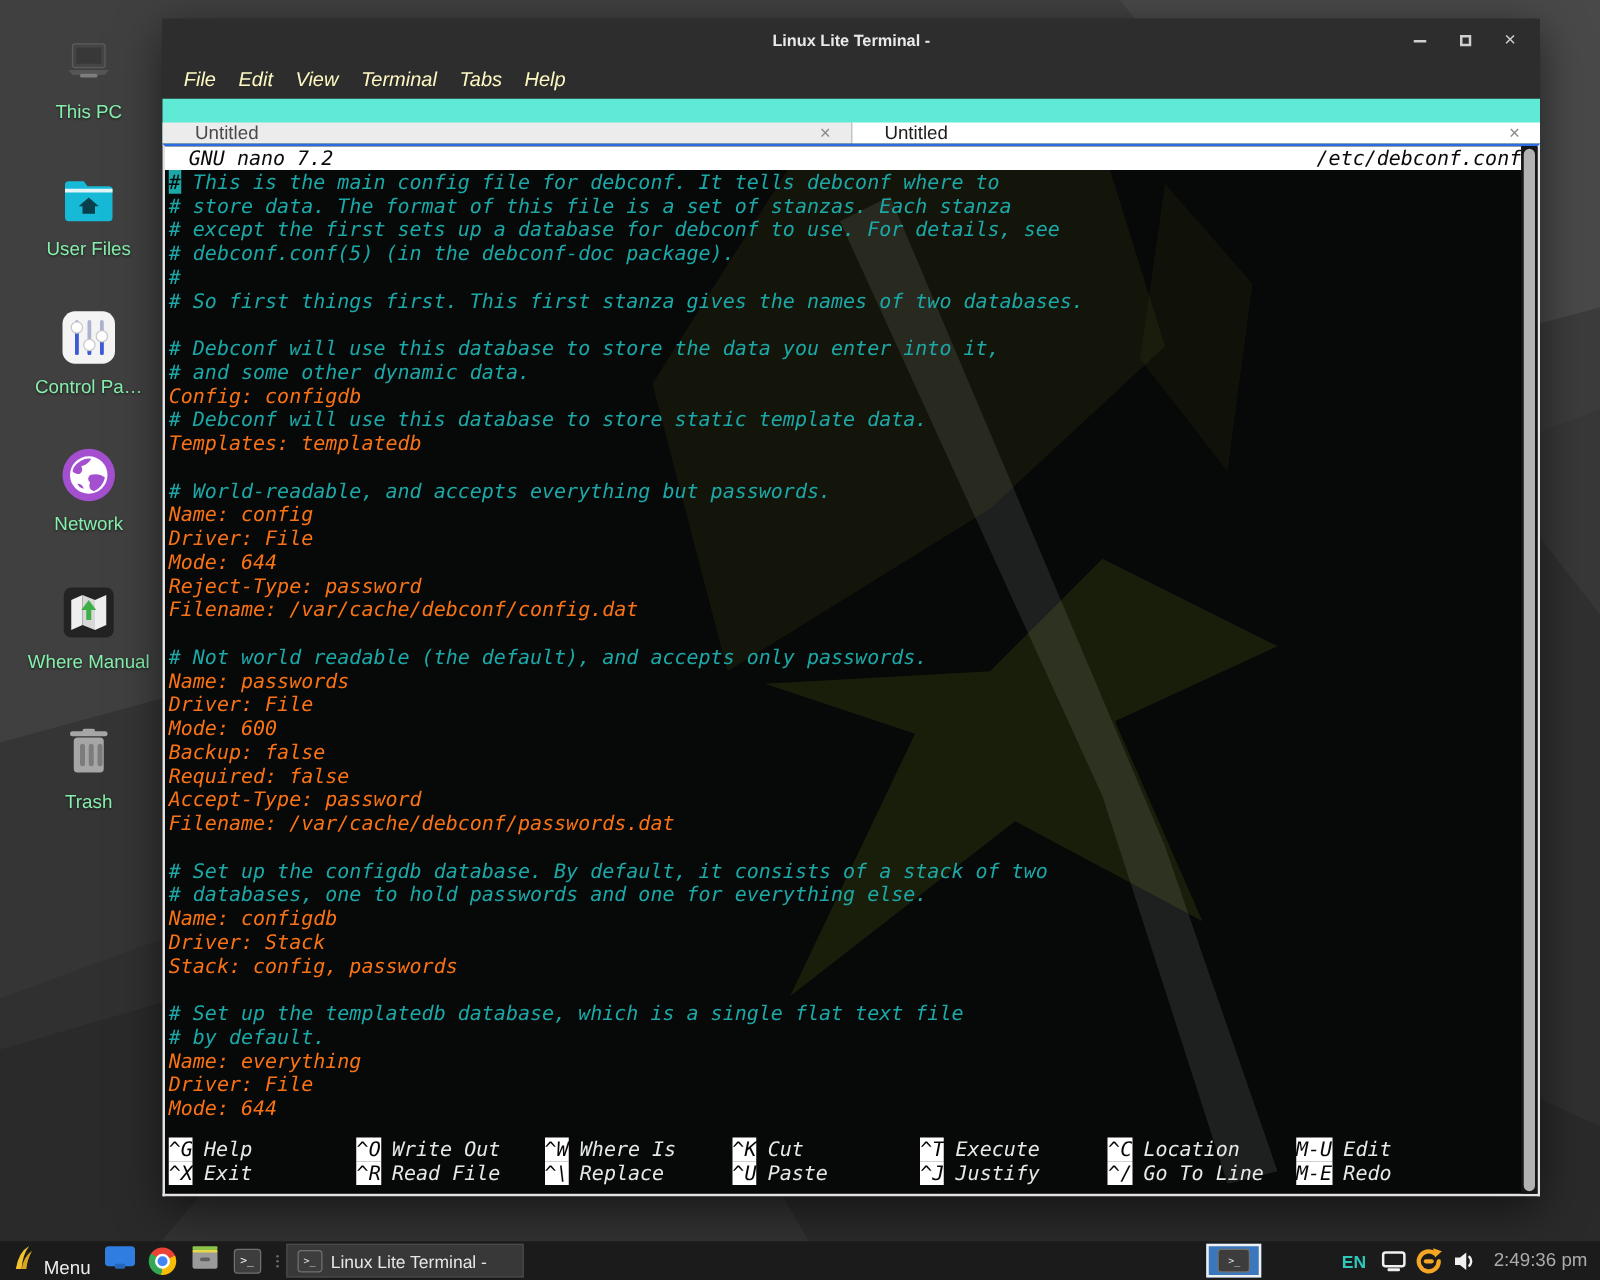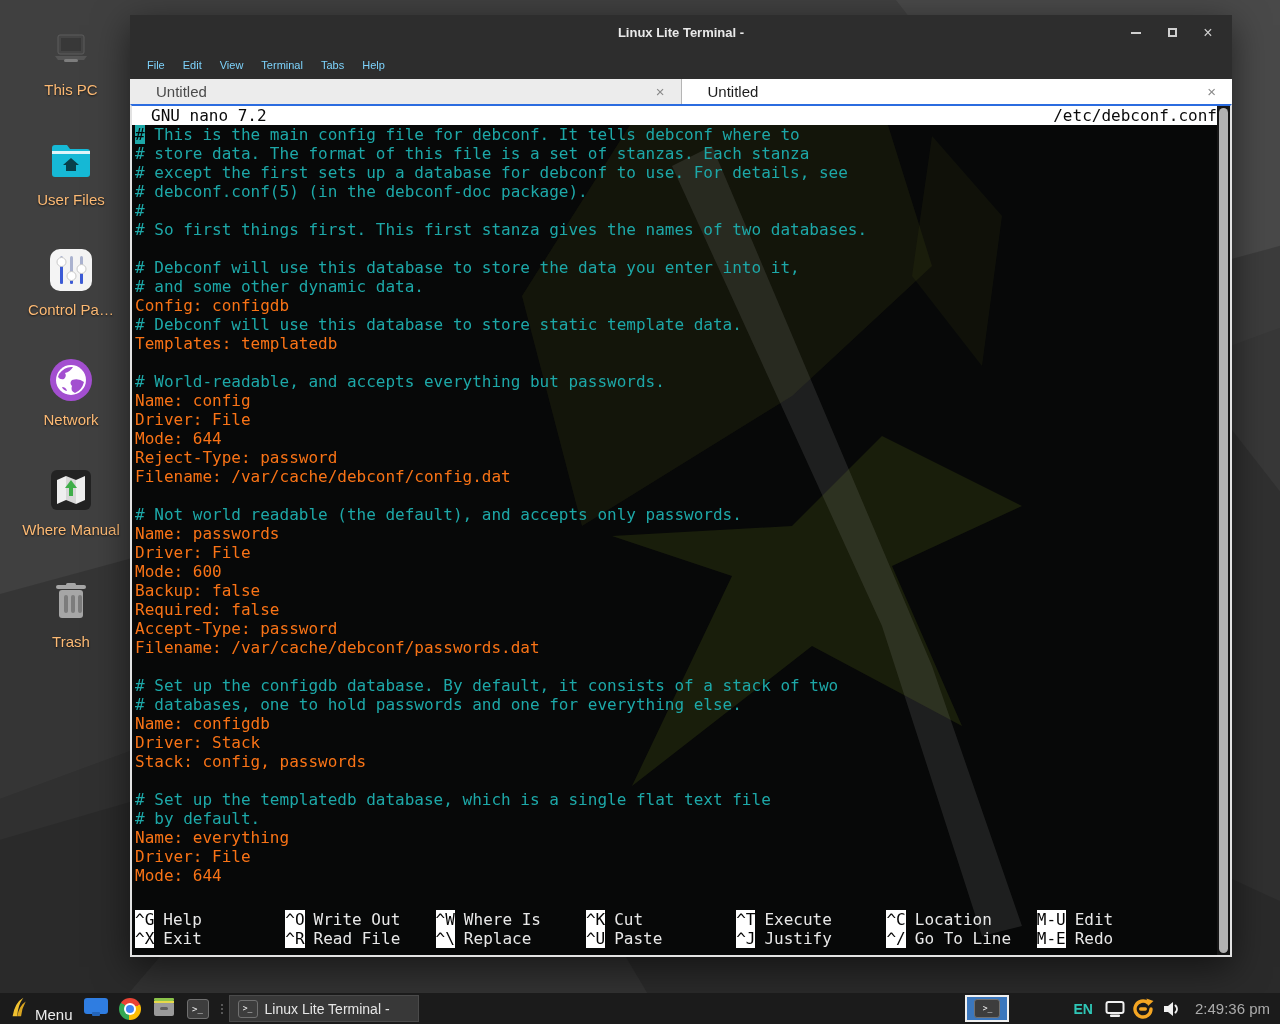--- a/index.html
+++ b/index.html
@@ -12,44 +12,44 @@
   .wp1 { background:rgba(255,255,255,.035); clip-path:polygon(0 0, 100% 0, 100% 32%, 0 78%); }
   .wp2 { background:rgba(0,0,0,.17); clip-path:polygon(0 58%, 100% 24%, 100% 100%, 0 100%); }
   .wp3 { background:rgba(255,255,255,.05); clip-path:polygon(70% 0, 100% 0, 100% 48%); }
   .wp4 { background:rgba(0,0,0,.12); clip-path:polygon(0 82%, 55% 62%, 100% 88%, 100% 100%, 0 100%); }
   .wp5 { background:rgba(255,255,255,.04); clip-path:polygon(8% 100%, 34% 62%, 52% 100%); }
 
   
   .desk-icons { position:absolute; left:12px; top:0; width:118px; z-index:1; }
   .desk-item { position:absolute; left:0; width:118px; display:flex; flex-direction:column; align-items:center; cursor:default; }
   .desk-item svg { display:block; }
-  .desk-label { margin-top:7px; font-size:15px; color:#fdba74; text-shadow:0 1px 2px rgba(0,0,0,.7); white-space:nowrap; }
+  .desk-label { margin-top:7px; font-size:15px; color:#86efac; text-shadow:0 1px 2px rgba(0,0,0,.7); white-space:nowrap; }
 
   
   .window { position:absolute; left:130px; top:15px; width:1102px; height:942px; z-index:2;
             box-shadow:0 10px 34px rgba(0,0,0,.55); background:#2d2d2d; display:flex; flex-direction:column; }
   .titlebar { height:35px; background:#2d2d2d; position:relative; display:flex; align-items:center; justify-content:center; }
   .title-text { font-size:13px; font-weight:bold; color:#e9e9e9; }
   .win-controls { position:absolute; right:10px; top:0; height:35px; display:flex; align-items:center; gap:8px; }
   .win-btn { width:28px; height:26px; display:flex; align-items:center; justify-content:center; color:#cfcfcf; font-size:14px; cursor:pointer; }
   .glyph-min { width:10px; height:2px; background:#cfcfcf; display:inline-block; }
   .glyph-max { width:9px; height:9px; border:2px solid #cfcfcf; display:inline-block; }
   .glyph-close { font-size:16px; line-height:1; }
 
   .menubar { height:29px; background:#2d2d2d; display:flex; align-items:center; padding-left:8px; }
-  .menu-item { color:#7dd3fc; font-size:11px; padding:3px 9px; cursor:pointer; }
-
-  .tabbar { height:25px; display:flex; background:#5eead4; }
+  .menu-item { color:#fef9c3; font-size:16px; padding:3px 9px; cursor:pointer;font-style:italic; }
+
+  .tabbar { height:36px; display:flex; background:#5eead4;align-items:flex-end; }
   .tab { flex:1; display:flex; align-items:center; font-size:15px; cursor:pointer; }
   .tab-inactive { background:#ececec; color:#4a4a4a; border-right:1px solid #b5b5b5; }
   .tab-active { background:#ffffff; color:#1d1d1d; }
   .tab-label { padding-left:26px; flex:1; }
   .tab-close { padding:0 16px; color:#8a8a8a; font-size:15px; }
 
-  .term-outer { flex:1; border:2px solid #e2e2e2; border-top:2px solid #2b6ce0; background:#070808; position:relative; display:flex; }
+  .term-outer { flex:1; border:2px solid #e2e2e2; border-top:2px solid #2b6ce0; background:#070808; position:relative; display:flex;font-style:italic; }
   .term-pane { flex:1; position:relative; overflow:hidden; display:flex; flex-direction:column;
                font-family:"DejaVu Sans Mono", monospace; font-size:16px; line-height:19px; }
   .watermark { position:absolute; left:330px; top:0; width:640px; height:830px; pointer-events:none; }
   .nano-header { height:19px; background:#ffffff; color:#0a0a0a; white-space:pre; position:relative; z-index:2; }
   .nano-version { position:absolute; left:19px; top:0; }
   .nano-file { position:absolute; left:0; right:0; text-align:right; top:0; }
   .tlines { position:relative; z-index:1; padding-left:3px; }
   .tline { white-space:pre; height:19px; }
   .tline.comment { color:#1da8a8; }
   .tline.plain { color:#f97316; }

